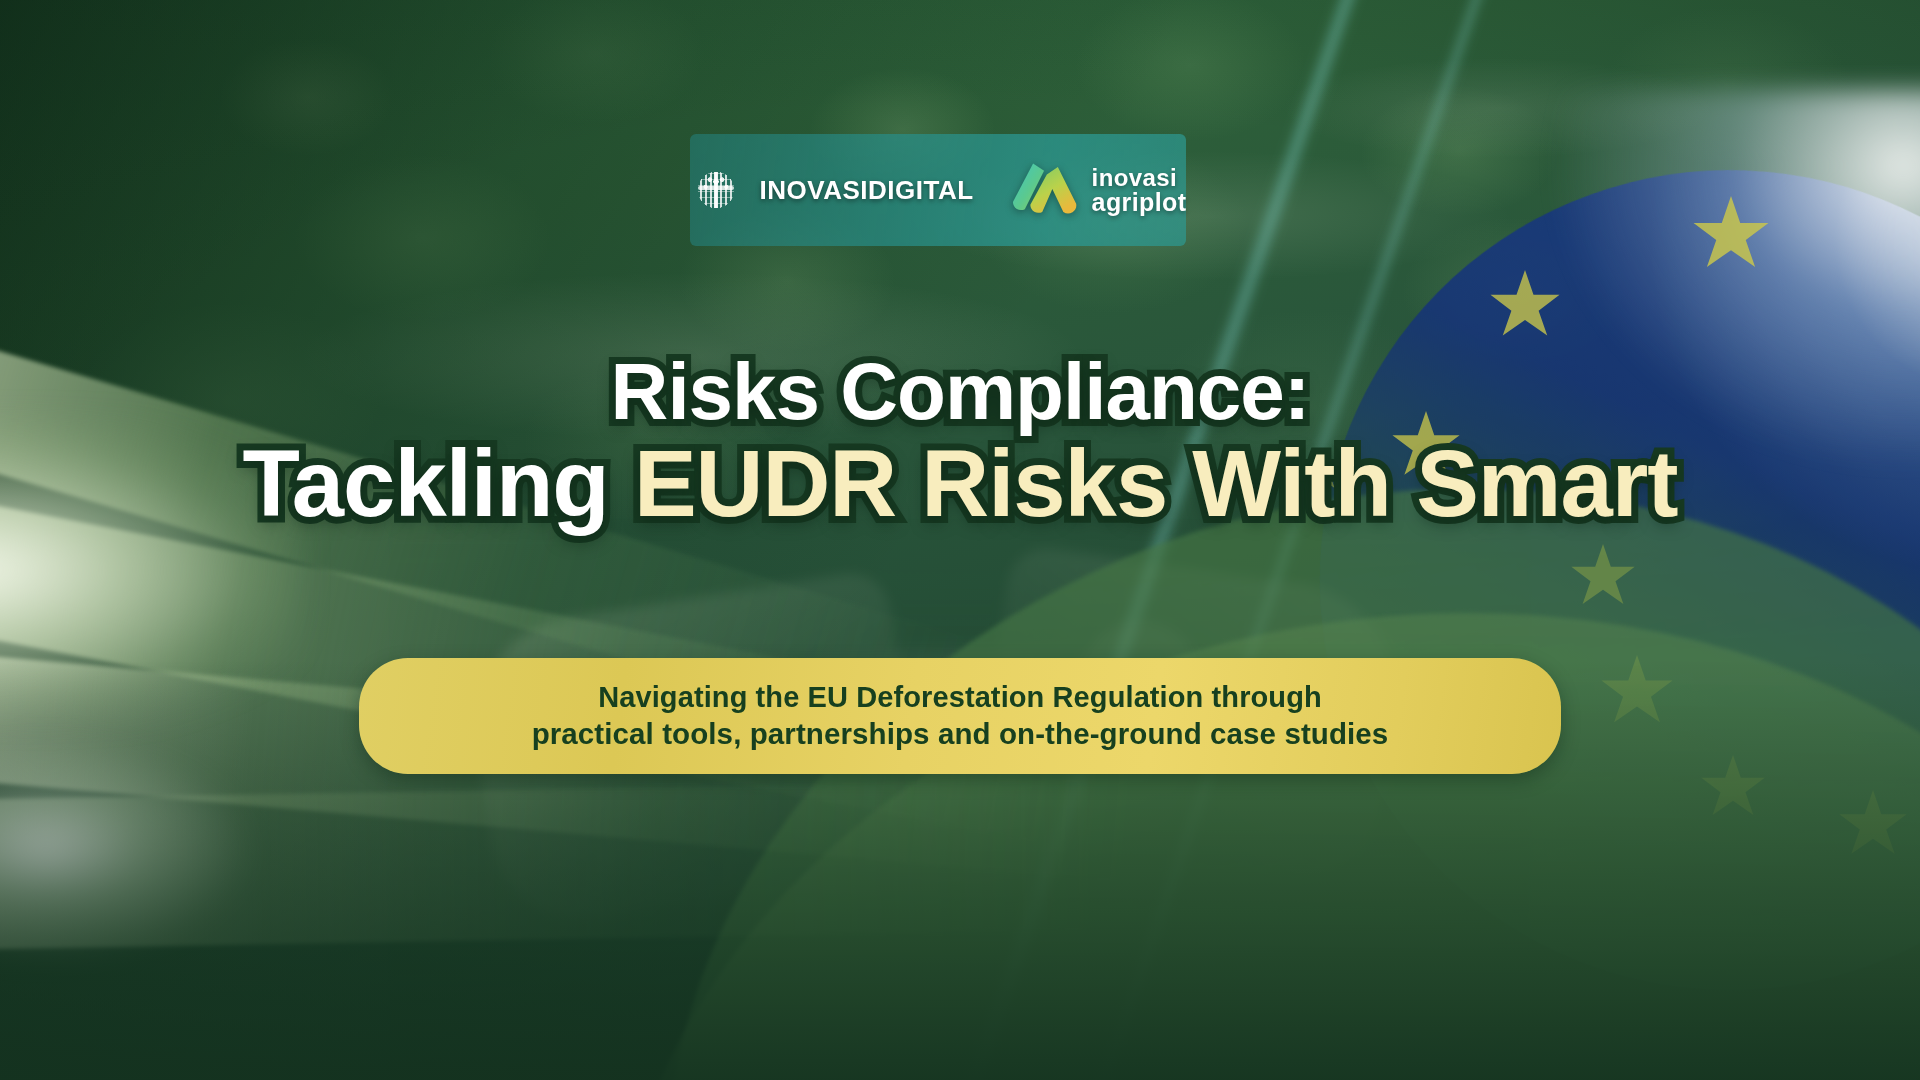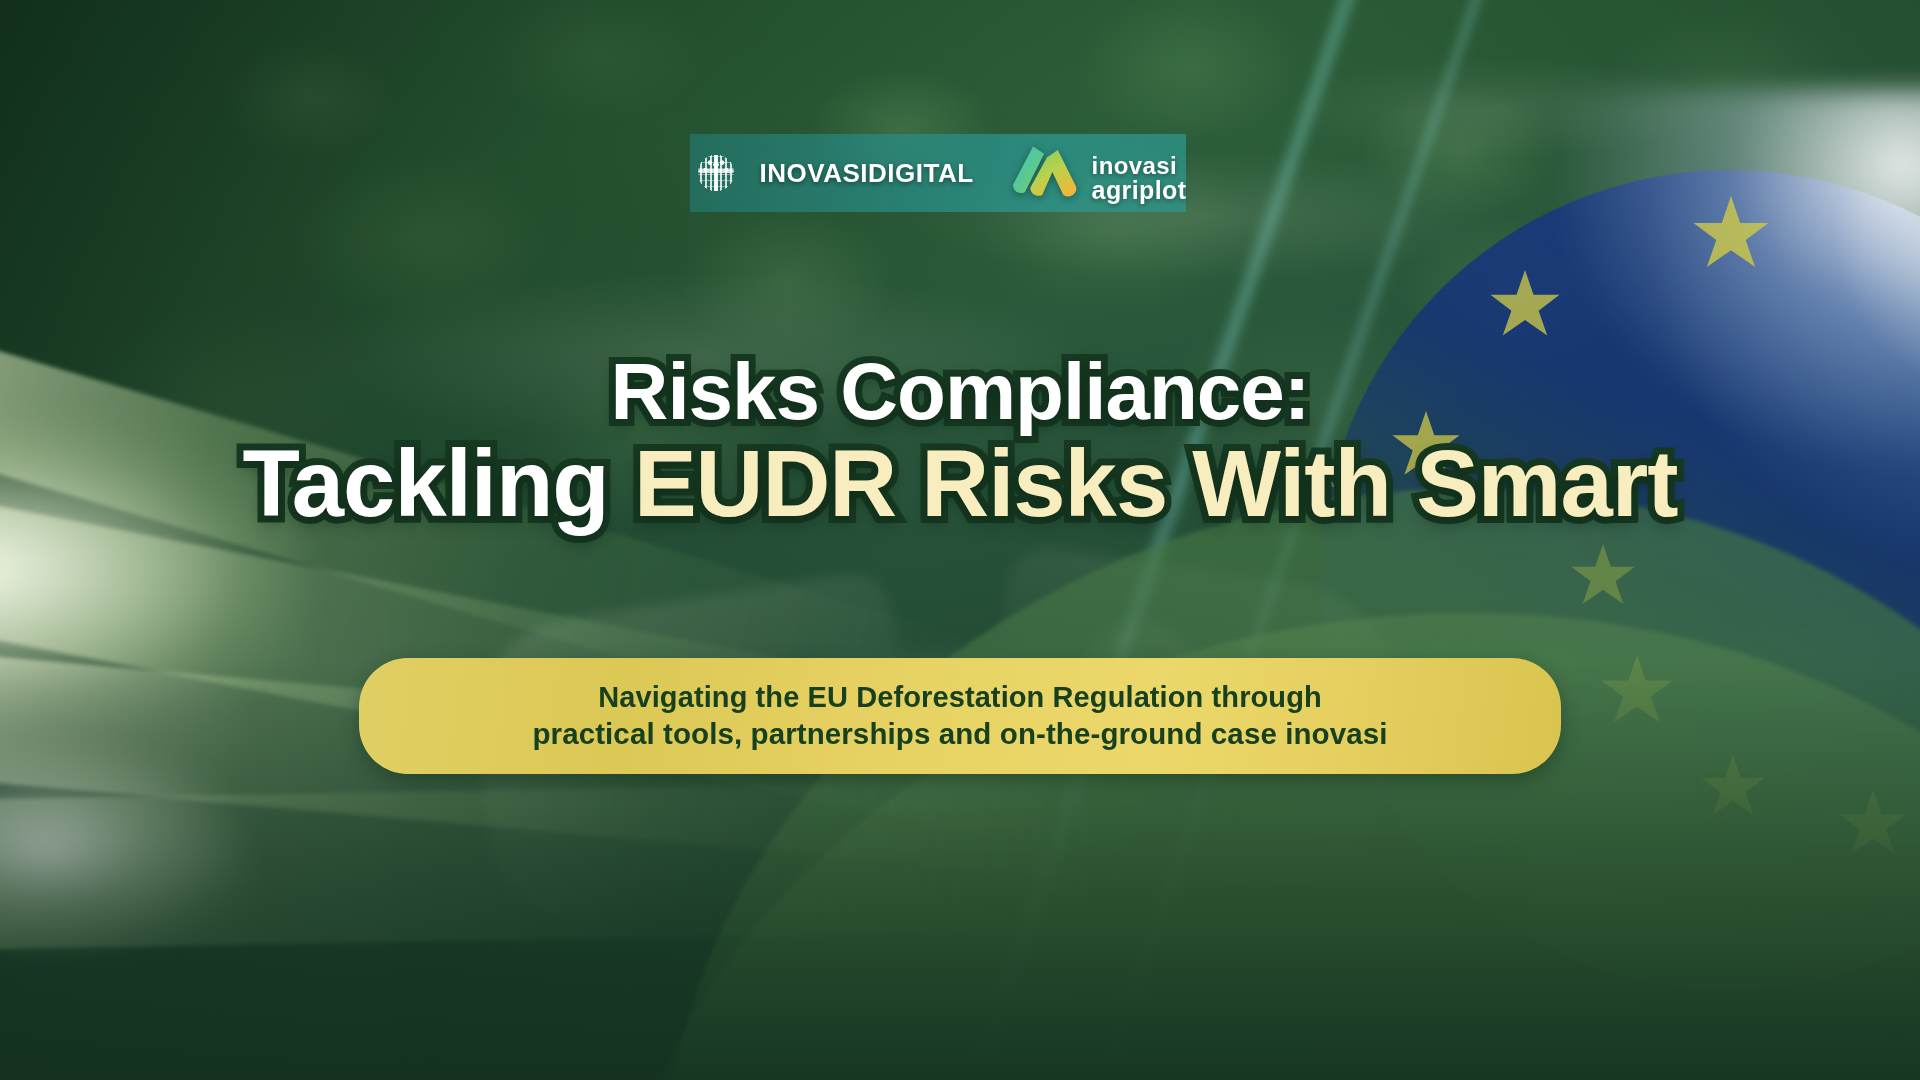--- a/index.html
+++ b/index.html
@@ -176,24 +176,25 @@
   
   .golddisc{
     position:absolute; left:265px; top:660px; width:120px; height:120px;
     border-radius:50%;
     background:radial-gradient(circle at 45% 42%, #d8c košík, #d7c352 0%, #cbb744 60%, rgba(190,170,60,0) 100%);
     opacity:.55; filter:blur(1px);
   }
 
   
   .logoband{
-    position:absolute; left:690px; top:134px; width:496px; height:78px;
+    position:absolute; left:690px; top:134px; width:496px; height:112px;
     background:linear-gradient(98deg, rgba(36,128,124,.58) 0%, rgba(40,140,134,.72) 38%, rgba(44,150,142,.80) 72%, rgba(46,152,144,.72) 100%);
     display:flex; align-items:center; justify-content:center; gap:38px;
     backdrop-filter:blur(1px);
+    border-radius:6px;
   }
   .brand-a{ display:flex; align-items:center; gap:18px; }
   .emblem{
     width:52px; height:52px; border-radius:50%;
     position:relative; overflow:hidden;
     background:
       radial-gradient(circle at 50% 34%, rgba(255,255,255,.95) 0 2.5px, transparent 3px),
       radial-gradient(circle at 38% 30%, rgba(255,255,255,.9) 0 2px, transparent 2.5px),
       radial-gradient(circle at 62% 30%, rgba(255,255,255,.9) 0 2px, transparent 2.5px),
       radial-gradient(circle at 30% 44%, rgba(255,255,255,.85) 0 1.8px, transparent 2.3px),
@@ -208,21 +209,21 @@
     background:rgba(255,255,255,.92); border-radius:2px;
   }
   .emblem::before{
     content:""; position:absolute; left:8px; top:22px; width:36px; height:4px;
     background:rgba(255,255,255,.80); border-radius:2px;
   }
   .brandname{
     color:#fff; font-size:26px; font-weight:700; letter-spacing:.5px;
     text-shadow:0 2px 5px rgba(0,0,0,.45);
   }
-  .brand-b{ display:flex; align-items:flex-end; gap:14px; }
+  .brand-b{ display:flex; align-items:center; gap:14px; }
   .agri-mark{ width:66px; height:58px; display:block; filter:drop-shadow(0 2px 4px rgba(0,0,0,.35)); }
   .agri-words{ line-height:.98; }
   .agri-words div{
     color:#fff; font-weight:700; font-size:24px; letter-spacing:.4px;
     text-shadow:0 2px 5px rgba(0,0,0,.4);
   }
   .agri-words div:last-child{ font-size:25px; }
 
   
   .headline{
@@ -337,16 +338,16 @@
 
   </div>
 
   <div class="headline">
     <span class="hl-1 w-white">Risks Compliance:</span>
     <span class="hl-2"><span class="w-white">Tackling</span> <span class="w-cream">EUDR Risks With Smart</span></span>
   </div>
 
   <div class="pill">
     <div class="pill-line">Navigating the EU Deforestation Regulation through</div>
-    <div class="pill-line second">practical tools, partnerships and on-the-ground case inovasi</div>
+    <div class="pill-line second">practical tools, partnerships and on-the-ground case studies</div>
   </div>
 
 </div>
 
 </body></html>

